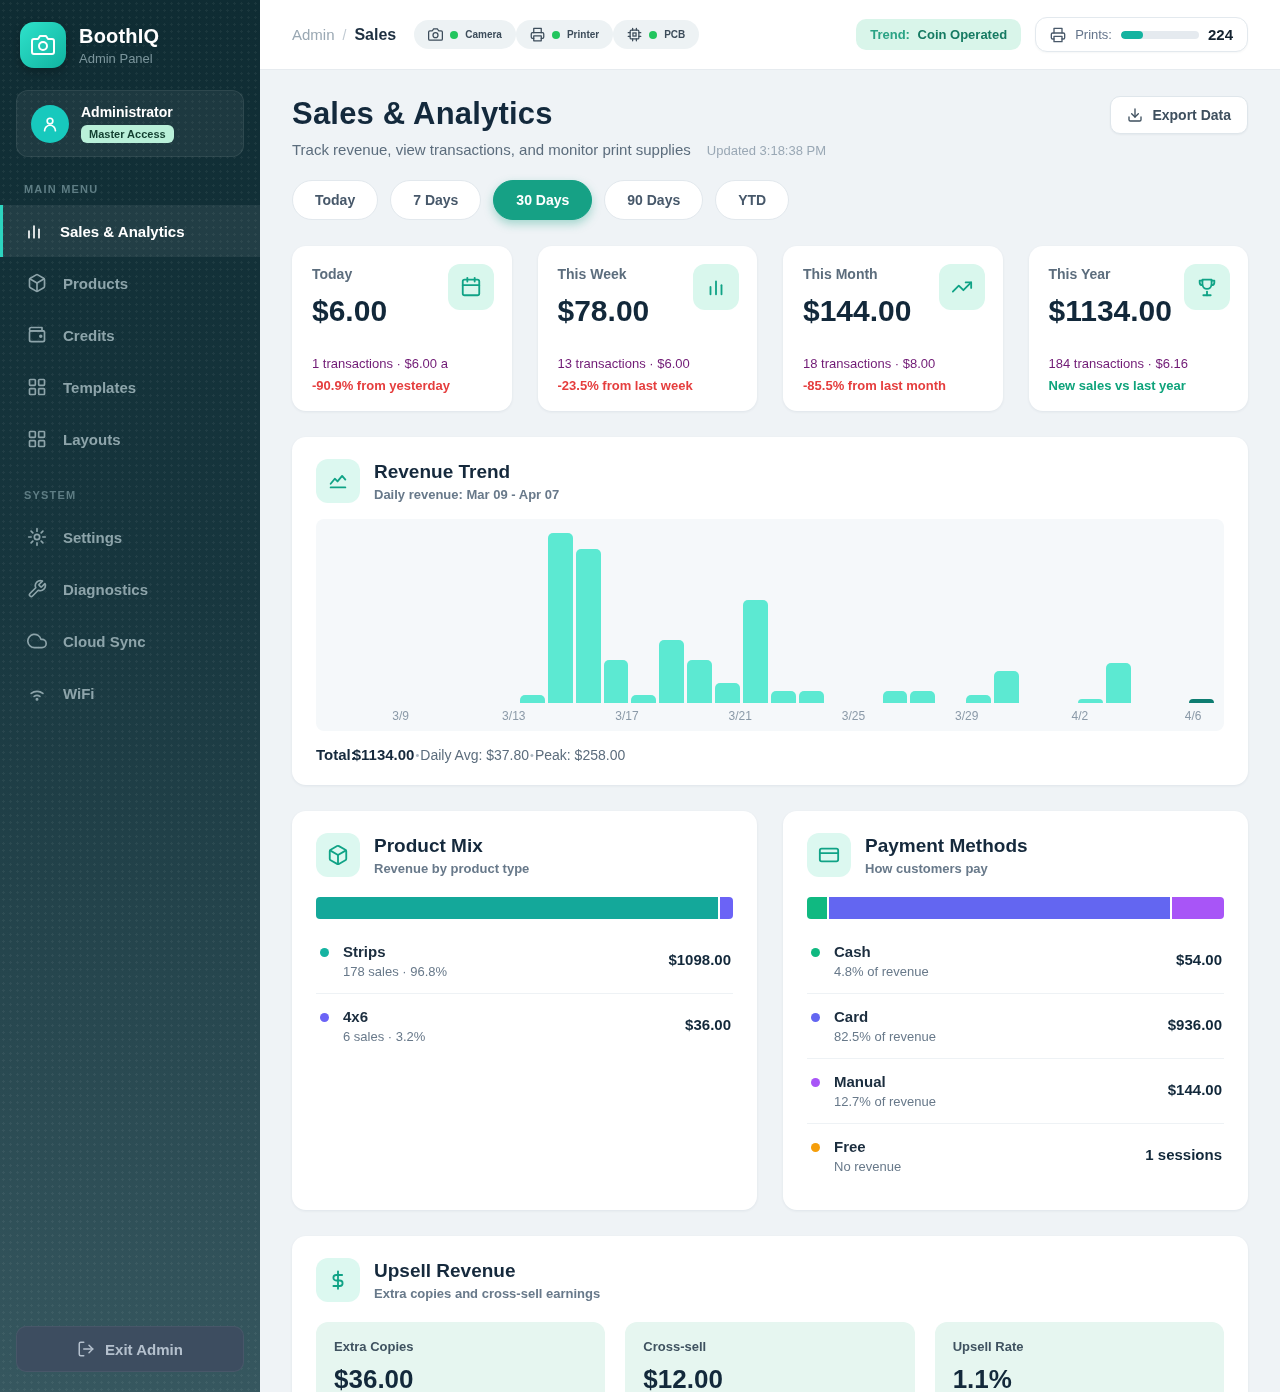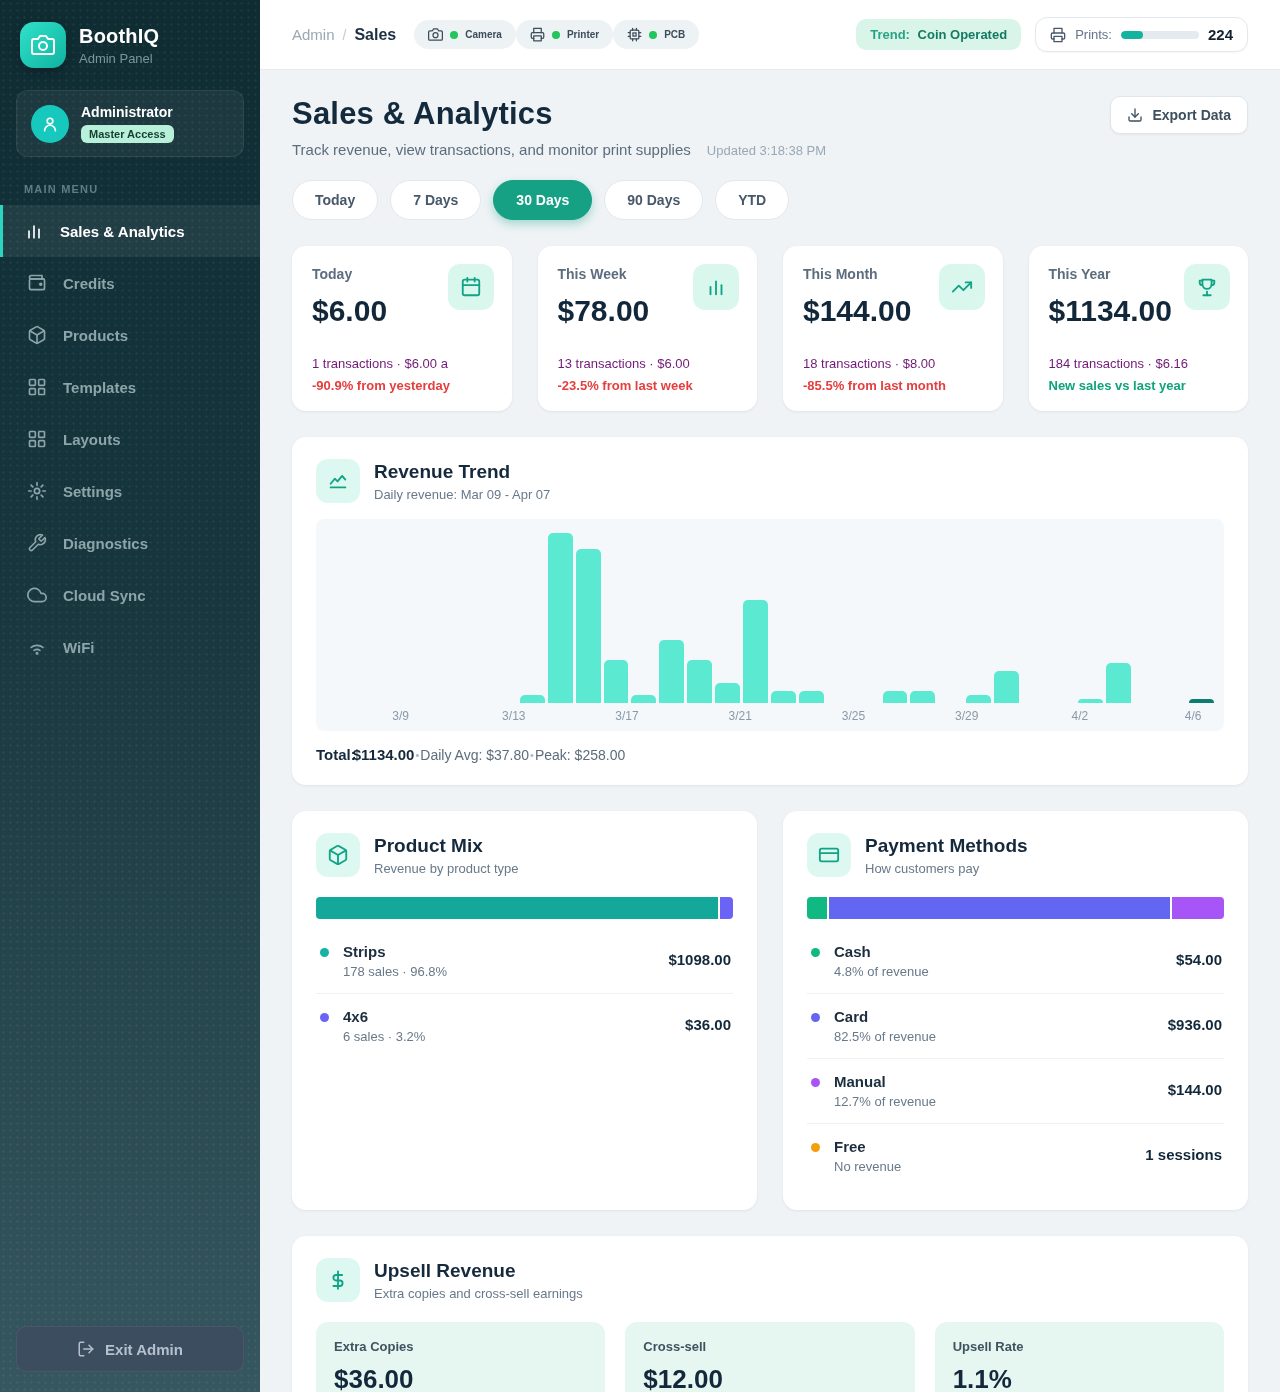--- a/index.html
+++ b/index.html
@@ -91,21 +91,21 @@
   .stat-delta { font-size:13px; font-weight:700; margin-top:7px; }
   .stat-icon { position:absolute; top:18px; right:18px; width:46px; height:46px; border-radius:12px;
     background:#d9f7ed; display:flex; align-items:center; justify-content:center; }
   .stat-icon svg, .card-icon svg { stroke:#10a386; }
 
   .wide-card { margin-top:26px; padding:22px 24px; }
   .card-head { display:flex; gap:14px; align-items:center; }
   .card-icon { width:44px; height:44px; border-radius:12px; background:#dcf8f0;
     display:flex; align-items:center; justify-content:center; }
   .card-title { font-size:19px; font-weight:800; color:#15293c; }
-  .card-sub { font-size:13px; color:#68798a; margin-top:4px; }
+  .card-sub { font-size:13px; color:#68798a; margin-top:4px;font-weight:bold; }
 
   .plot { margin-top:16px; height:212px; background:#f5f8fa; border-radius:8px; position:relative; overflow:hidden; }
   .bars { position:absolute; left:10px; right:10px; top:14px; bottom:28px;
     display:flex; align-items:flex-end; gap:3px; padding-left:6%; }
   .bar { flex:1; border-radius:5px 5px 0 0; min-width:0; }
   .xlabels { position:absolute; left:10px; right:10px; bottom:6px; height:16px; }
   .xlabels span { position:absolute; transform:translateX(-50%); font-size:12px; color:#8b9aa8; white-space:nowrap; }
   .totals { margin-top:15px; font-size:14px; color:#5c6d7d; display:flex; align-items:center; gap:1px; }
   .totals .strong { color:#15293c; font-weight:800; font-size:15px; }
   .tot-sep { color:#aab6c1; font-size:11px; }
@@ -163,53 +163,54 @@
   <div class="nav-item active">
     <svg width="20" height="20" viewBox="0 0 24 24" fill="none" stroke-width="2" stroke-linecap="round">
         <line x1="6" y1="20" x2="6" y2="12"></line>
         <line x1="12" y1="20" x2="12" y2="6"></line>
         <line x1="18" y1="20" x2="18" y2="10"></line>
       </svg>
     <span>Sales &amp; Analytics</span>
   </div>
   <div class="nav-item">
     <svg width="20" height="20" viewBox="0 0 24 24" fill="none" stroke-width="2" stroke-linecap="round" stroke-linejoin="round">
+        <path d="M21 16V8a2 2 0 0 0-1-1.73l-7-4a2 2 0 0 0-2 0l-7 4A2 2 0 0 0 3 8v8a2 2 0 0 0 1 1.73l7 4a2 2 0 0 0 2 0l7-4A2 2 0 0 0 21 16z"></path>
+        <polyline points="3.3 7 12 12 20.7 7"></polyline>
+        <line x1="12" y1="22" x2="12" y2="12"></line>
+      </svg>
+    <span>Products</span>
+  </div>
+  <div class="nav-item">
+    <svg width="20" height="20" viewBox="0 0 24 24" fill="none" stroke-width="2" stroke-linecap="round" stroke-linejoin="round">
         <path d="M20 7H5a2 2 0 0 1 0-4h13v4"></path>
         <rect x="3" y="7" width="18" height="13" rx="2"></rect>
         <circle cx="16.5" cy="13.5" r="1.1"></circle>
       </svg>
     <span>Credits</span>
-  </div>
-  <div class="nav-item">
-    <svg width="20" height="20" viewBox="0 0 24 24" fill="none" stroke-width="2" stroke-linecap="round" stroke-linejoin="round">
-        <path d="M21 16V8a2 2 0 0 0-1-1.73l-7-4a2 2 0 0 0-2 0l-7 4A2 2 0 0 0 3 8v8a2 2 0 0 0 1 1.73l7 4a2 2 0 0 0 2 0l7-4A2 2 0 0 0 21 16z"></path>
-        <polyline points="3.3 7 12 12 20.7 7"></polyline>
-        <line x1="12" y1="22" x2="12" y2="12"></line>
-      </svg>
-    <span>Products</span>
   </div>
   <div class="nav-item">
     <svg width="20" height="20" viewBox="0 0 24 24" fill="none" stroke-width="2">
         <rect x="3" y="3" width="7" height="7" rx="1"></rect>
         <rect x="14" y="3" width="7" height="7" rx="1"></rect>
         <rect x="3" y="14" width="7" height="7" rx="1"></rect>
         <rect x="14" y="14" width="7" height="7" rx="1"></rect>
       </svg>
     <span>Templates</span>
   </div>
   <div class="nav-item">
     <svg width="20" height="20" viewBox="0 0 24 24" fill="none" stroke-width="2">
         <rect x="3" y="3" width="7" height="7" rx="1"></rect>
         <rect x="14" y="3" width="7" height="7" rx="1"></rect>
         <rect x="3" y="14" width="7" height="7" rx="1"></rect>
         <rect x="14" y="14" width="7" height="7" rx="1"></rect>
       </svg>
     <span>Layouts</span>
   </div>
 
+  <div class="section-label" style="padding-top:24px;">SYSTEM</div>
 
   <div class="nav-item">
     <svg width="20" height="20" viewBox="0 0 24 24" fill="none" stroke-width="2" stroke-linecap="round">
         <circle cx="12" cy="12" r="3.2"></circle>
         <path d="M12 2v3M12 19v3M2 12h3M19 12h3M4.9 4.9l2.1 2.1M17 17l2.1 2.1M19.1 4.9L17 7M7 17l-2.1 2.1"></path>
       </svg>
     <span>Settings</span>
   </div>
   <div class="nav-item">
     <svg width="20" height="20" viewBox="0 0 24 24" fill="none" stroke-width="2" stroke-linecap="round" stroke-linejoin="round">

